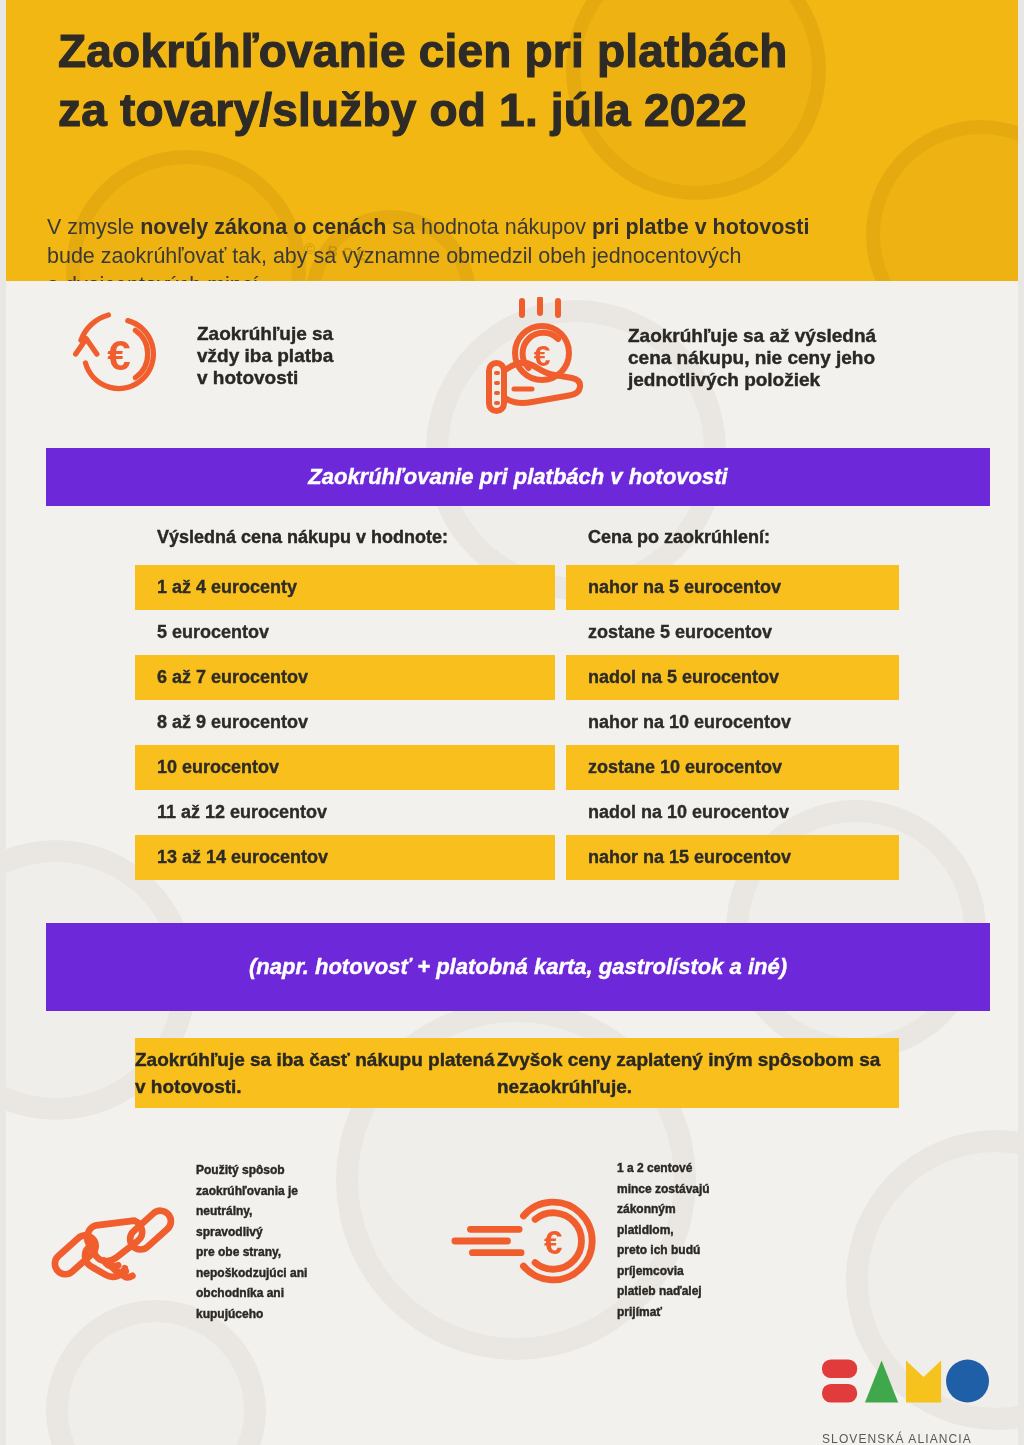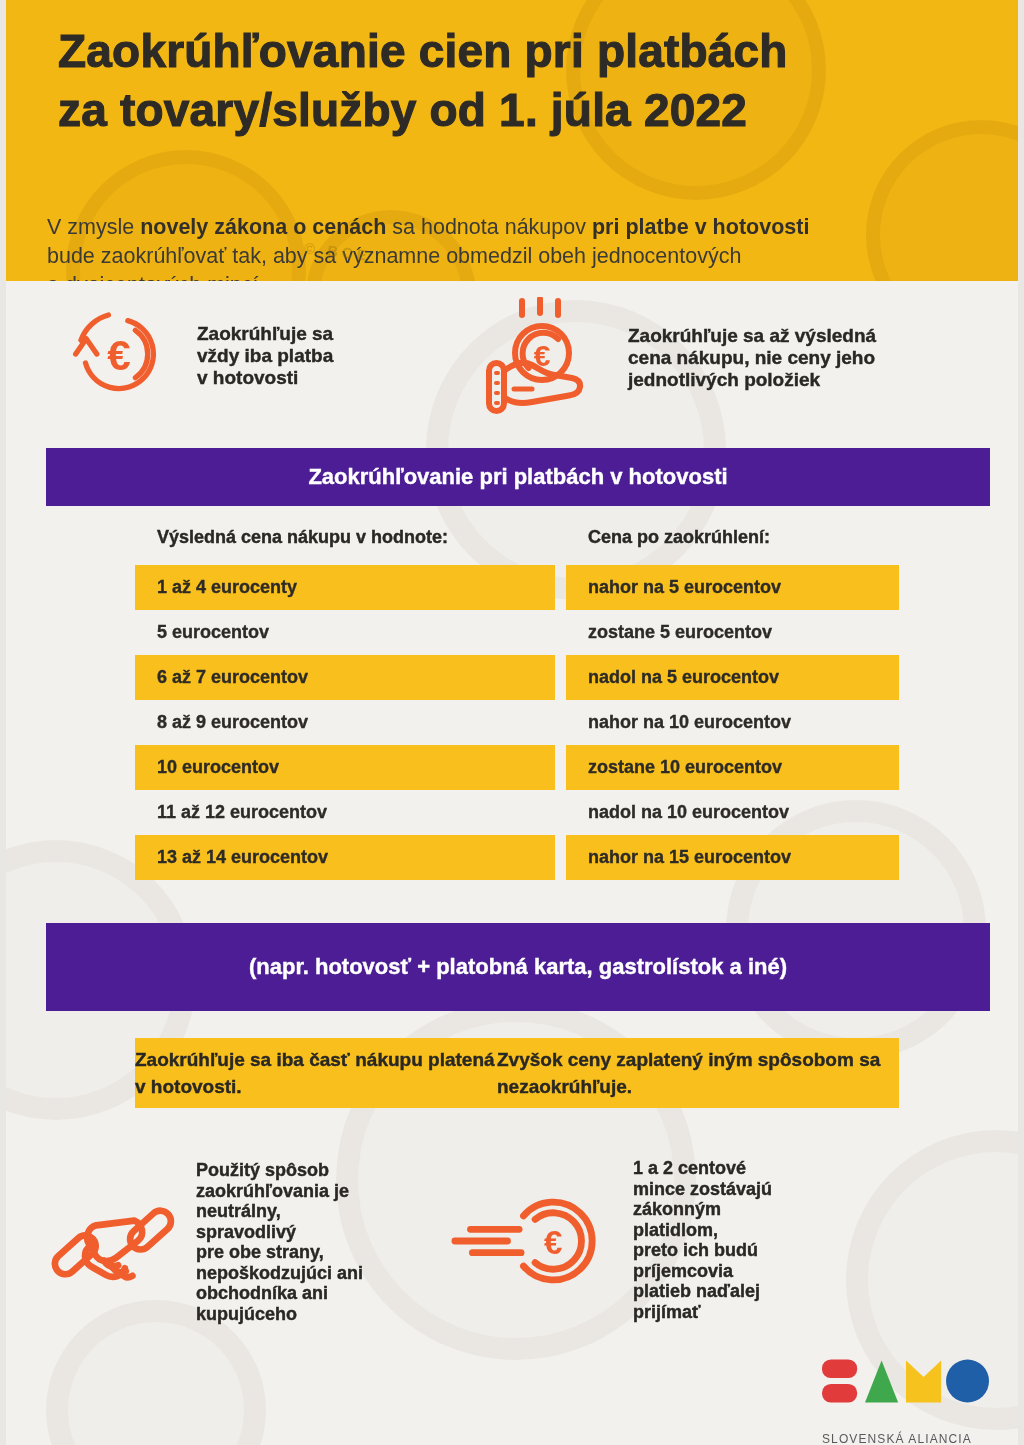--- a/index.html
+++ b/index.html
@@ -18,27 +18,27 @@
   .intro { position:relative; margin:15px 0 0 41px; width:885px; font-size:21.5px; line-height:29px;
            color:#3c3a35; white-space:pre-line; }
   .intro .bold { font-weight:bold; color:#332f2a; }
   .photo-credit { position:absolute; left:298px; top:243px; font-size:15px; letter-spacing:4px;
                   color:rgba(150,110,10,0.38); font-weight:bold; transform:rotate(7deg); }
 
   
   .feature { position:absolute; display:flex; align-items:flex-start; }
   .feature-text { font-weight:bold; color:#2a2824; white-space:pre-line; -webkit-text-stroke:.4px #2a2824; }
   .ft-top .feature-text { font-size:19px; line-height:22px; }
-  .ft-bottom .feature-text { font-size:18px; line-height:20.5px; }
+  .ft-bottom .feature-text { font-size:12px; line-height:20.5px; }
   .icon-svg { flex:none; }
 
   
-  .banner { position:absolute; left:40px; width:944px; background:#4c1d95; color:#ffffff;
+  .banner { position:absolute; left:40px; width:944px; background:#6d28d9; color:#ffffff;
             display:flex; flex-direction:column; align-items:center; justify-content:center;
-            font-weight:bold; -webkit-text-stroke:.4px #fff; }
+            font-weight:bold;font-style:italic; -webkit-text-stroke:.4px #fff; }
   .banner-1 { top:448px; height:58px; font-size:22px; }
   .banner-2 { top:923px; height:88px; font-size:22px; line-height:30px; }
 
   
   .tbl-headers, .trow { display:grid; grid-template-columns:420px 333px; column-gap:11px; }
   .tbl-headers { position:absolute; left:129px; top:527px; width:764px; }
   .tbl-headers .th { padding-left:22px; font-size:18px; font-weight:bold; color:#2a2824; -webkit-text-stroke:.4px #2a2824; }
   .tbl-rows { position:absolute; left:129px; top:565px; width:764px; }
   .trow { height:45px; align-items:stretch; }
   .trow .cell { display:flex; align-items:center; padding-left:22px; font-size:18px; font-weight:bold;
@@ -200,21 +200,21 @@
     <svg class="icon-svg" style="margin-top:34px;" width="146" height="98" viewBox="0 0 150 100">
       <g fill="none" stroke="#f15e2d" stroke-width="7" stroke-linecap="round" stroke-linejoin="round">
         <path d="M 20,38 L 70,38"></path>
         <path d="M 4,50 L 58,50"></path>
         <path d="M 22,62 L 72,62"></path>
         <path d="M 74.4,24.3 A 40 40 0 1 1 74.4,75.7"></path>
         <path d="M 86.4,27.8 A 29 29 0 1 1 86.4,72.2"></path>
       </g>
       <text x="105" y="52" text-anchor="middle" dominant-baseline="central" font-family="Liberation Sans, sans-serif" font-size="34" font-weight="bold" fill="#f15e2d">€</text>
     </svg>
-    <div class="feature-text" style="margin:0 0 0 36px;">1 a 2 centové
+    <div class="feature-text" style="margin:0 0 0 20px;">1 a 2 centové
 mince zostávajú
 zákonným
 platidlom,
 preto ich budú
 príjemcovia
 platieb naďalej
 prijímať</div>
   </div>
 
   <div class="logo">

